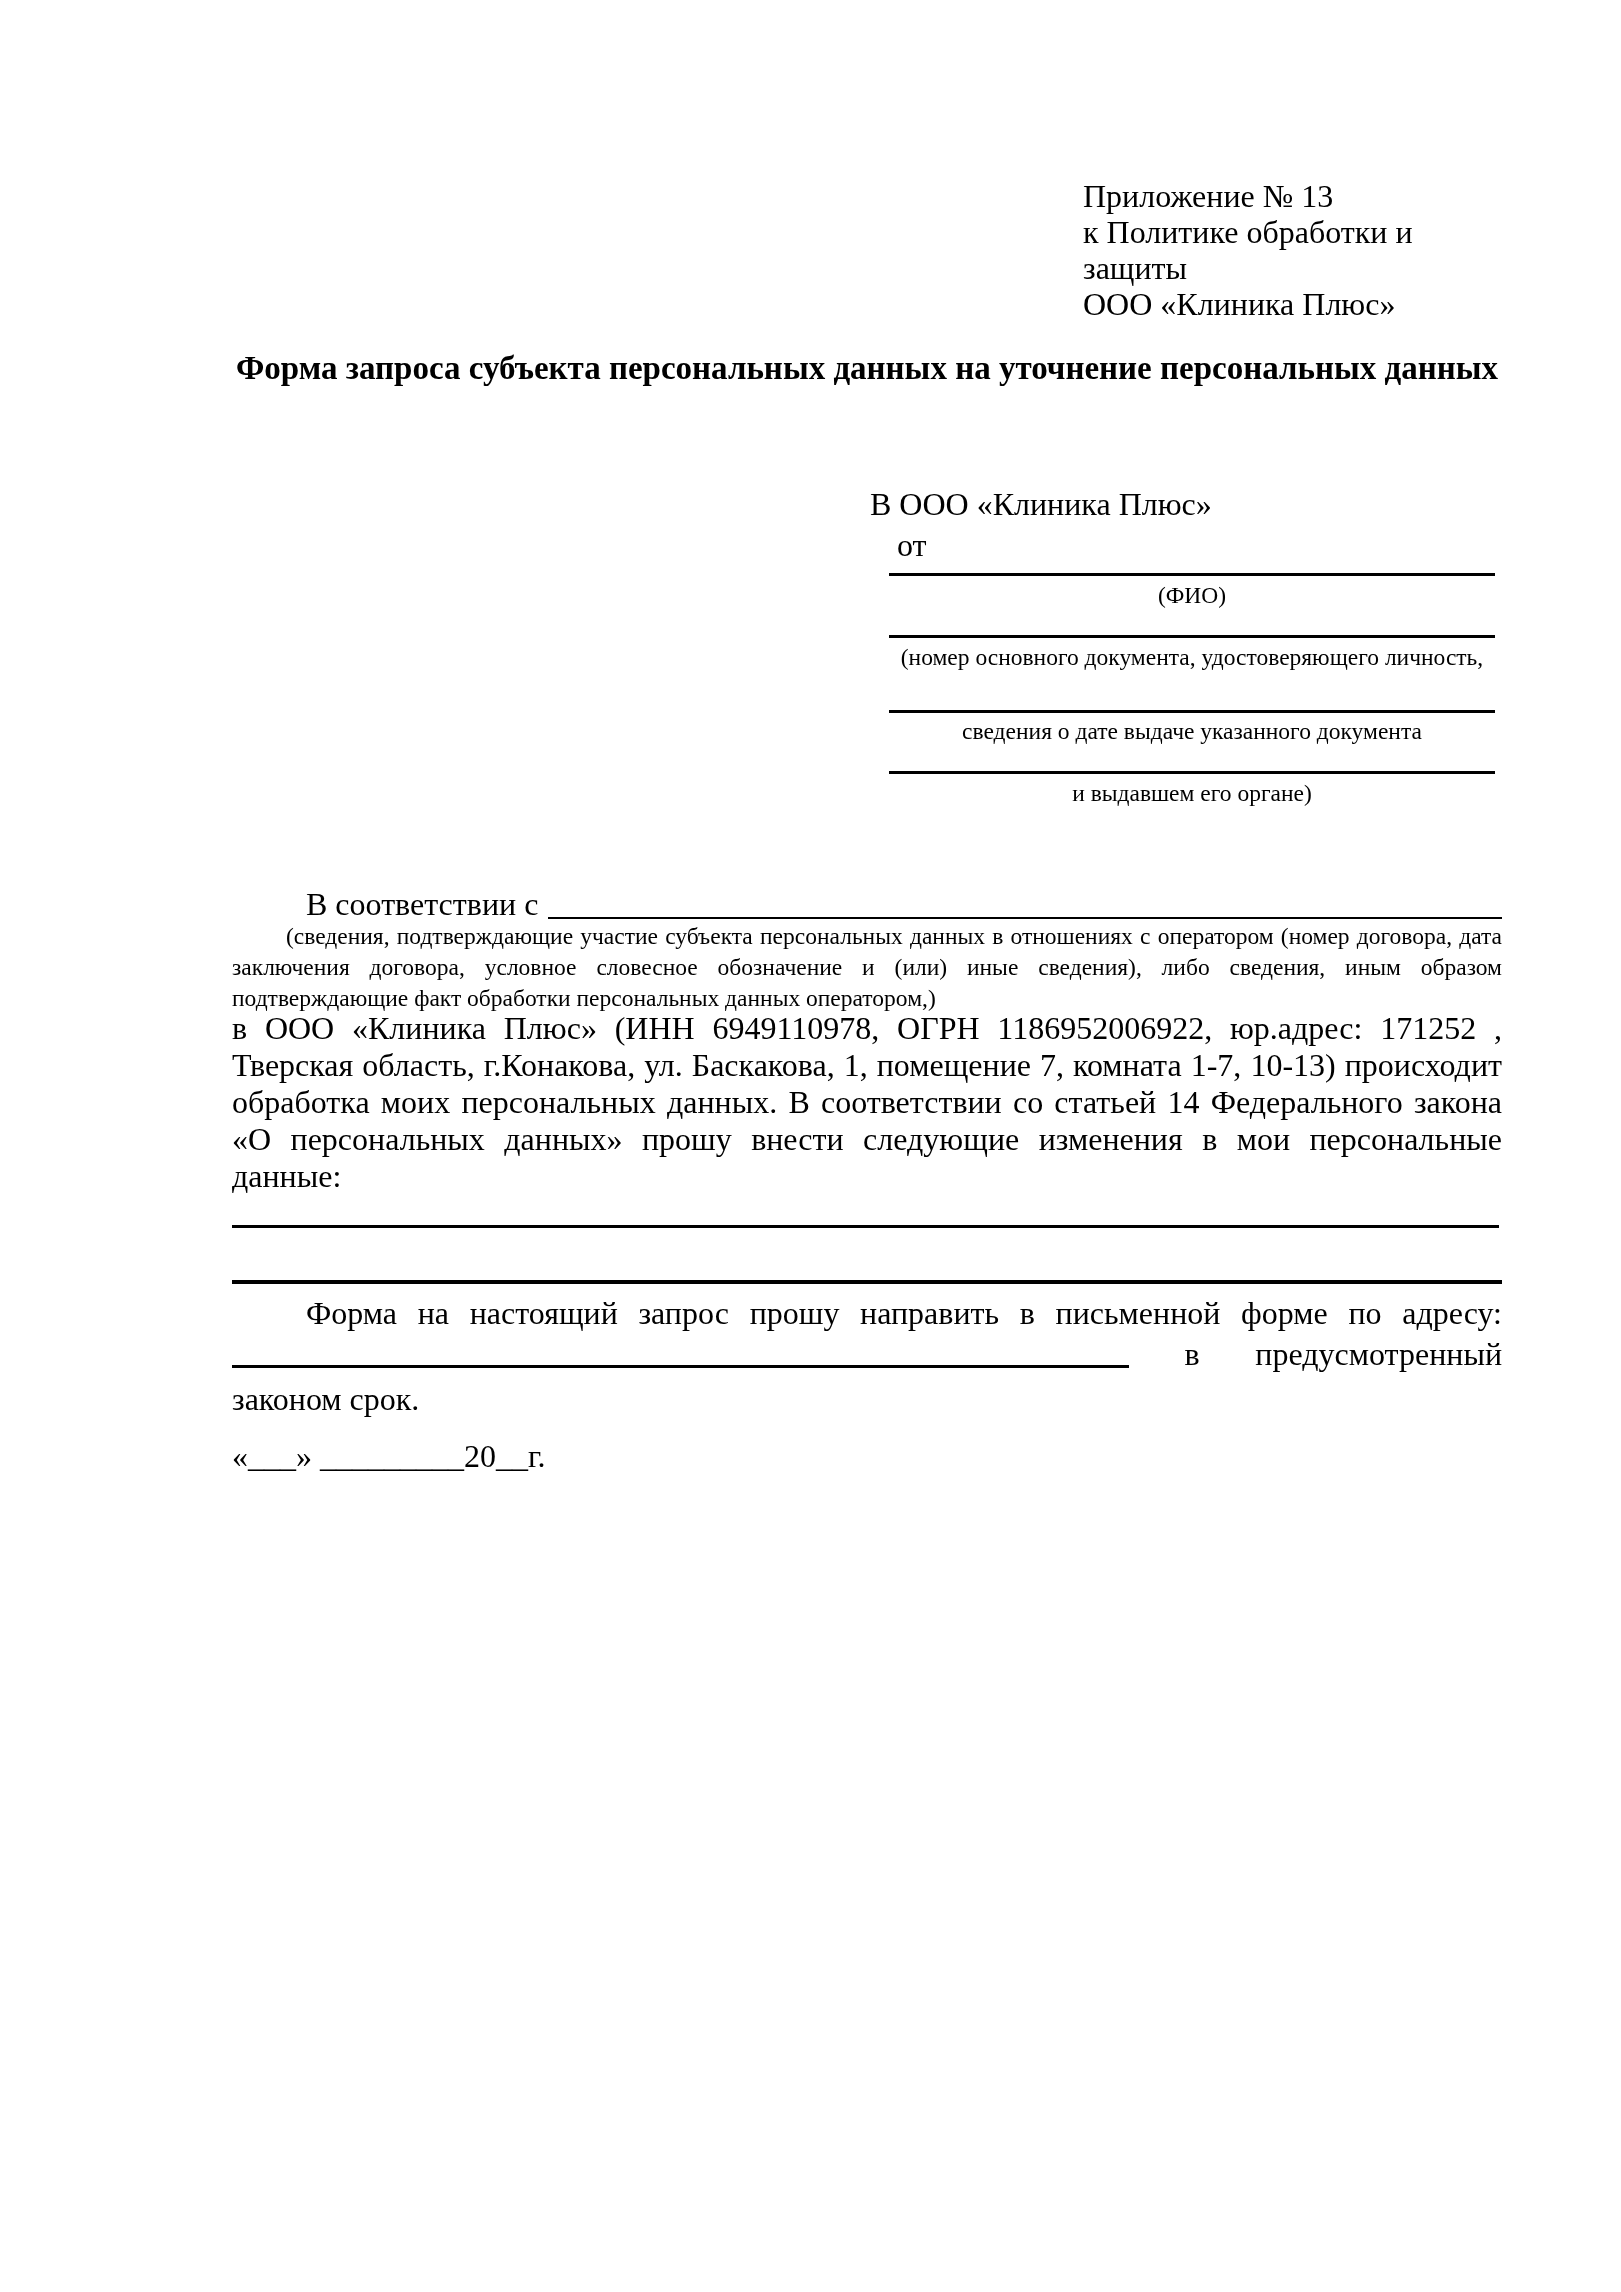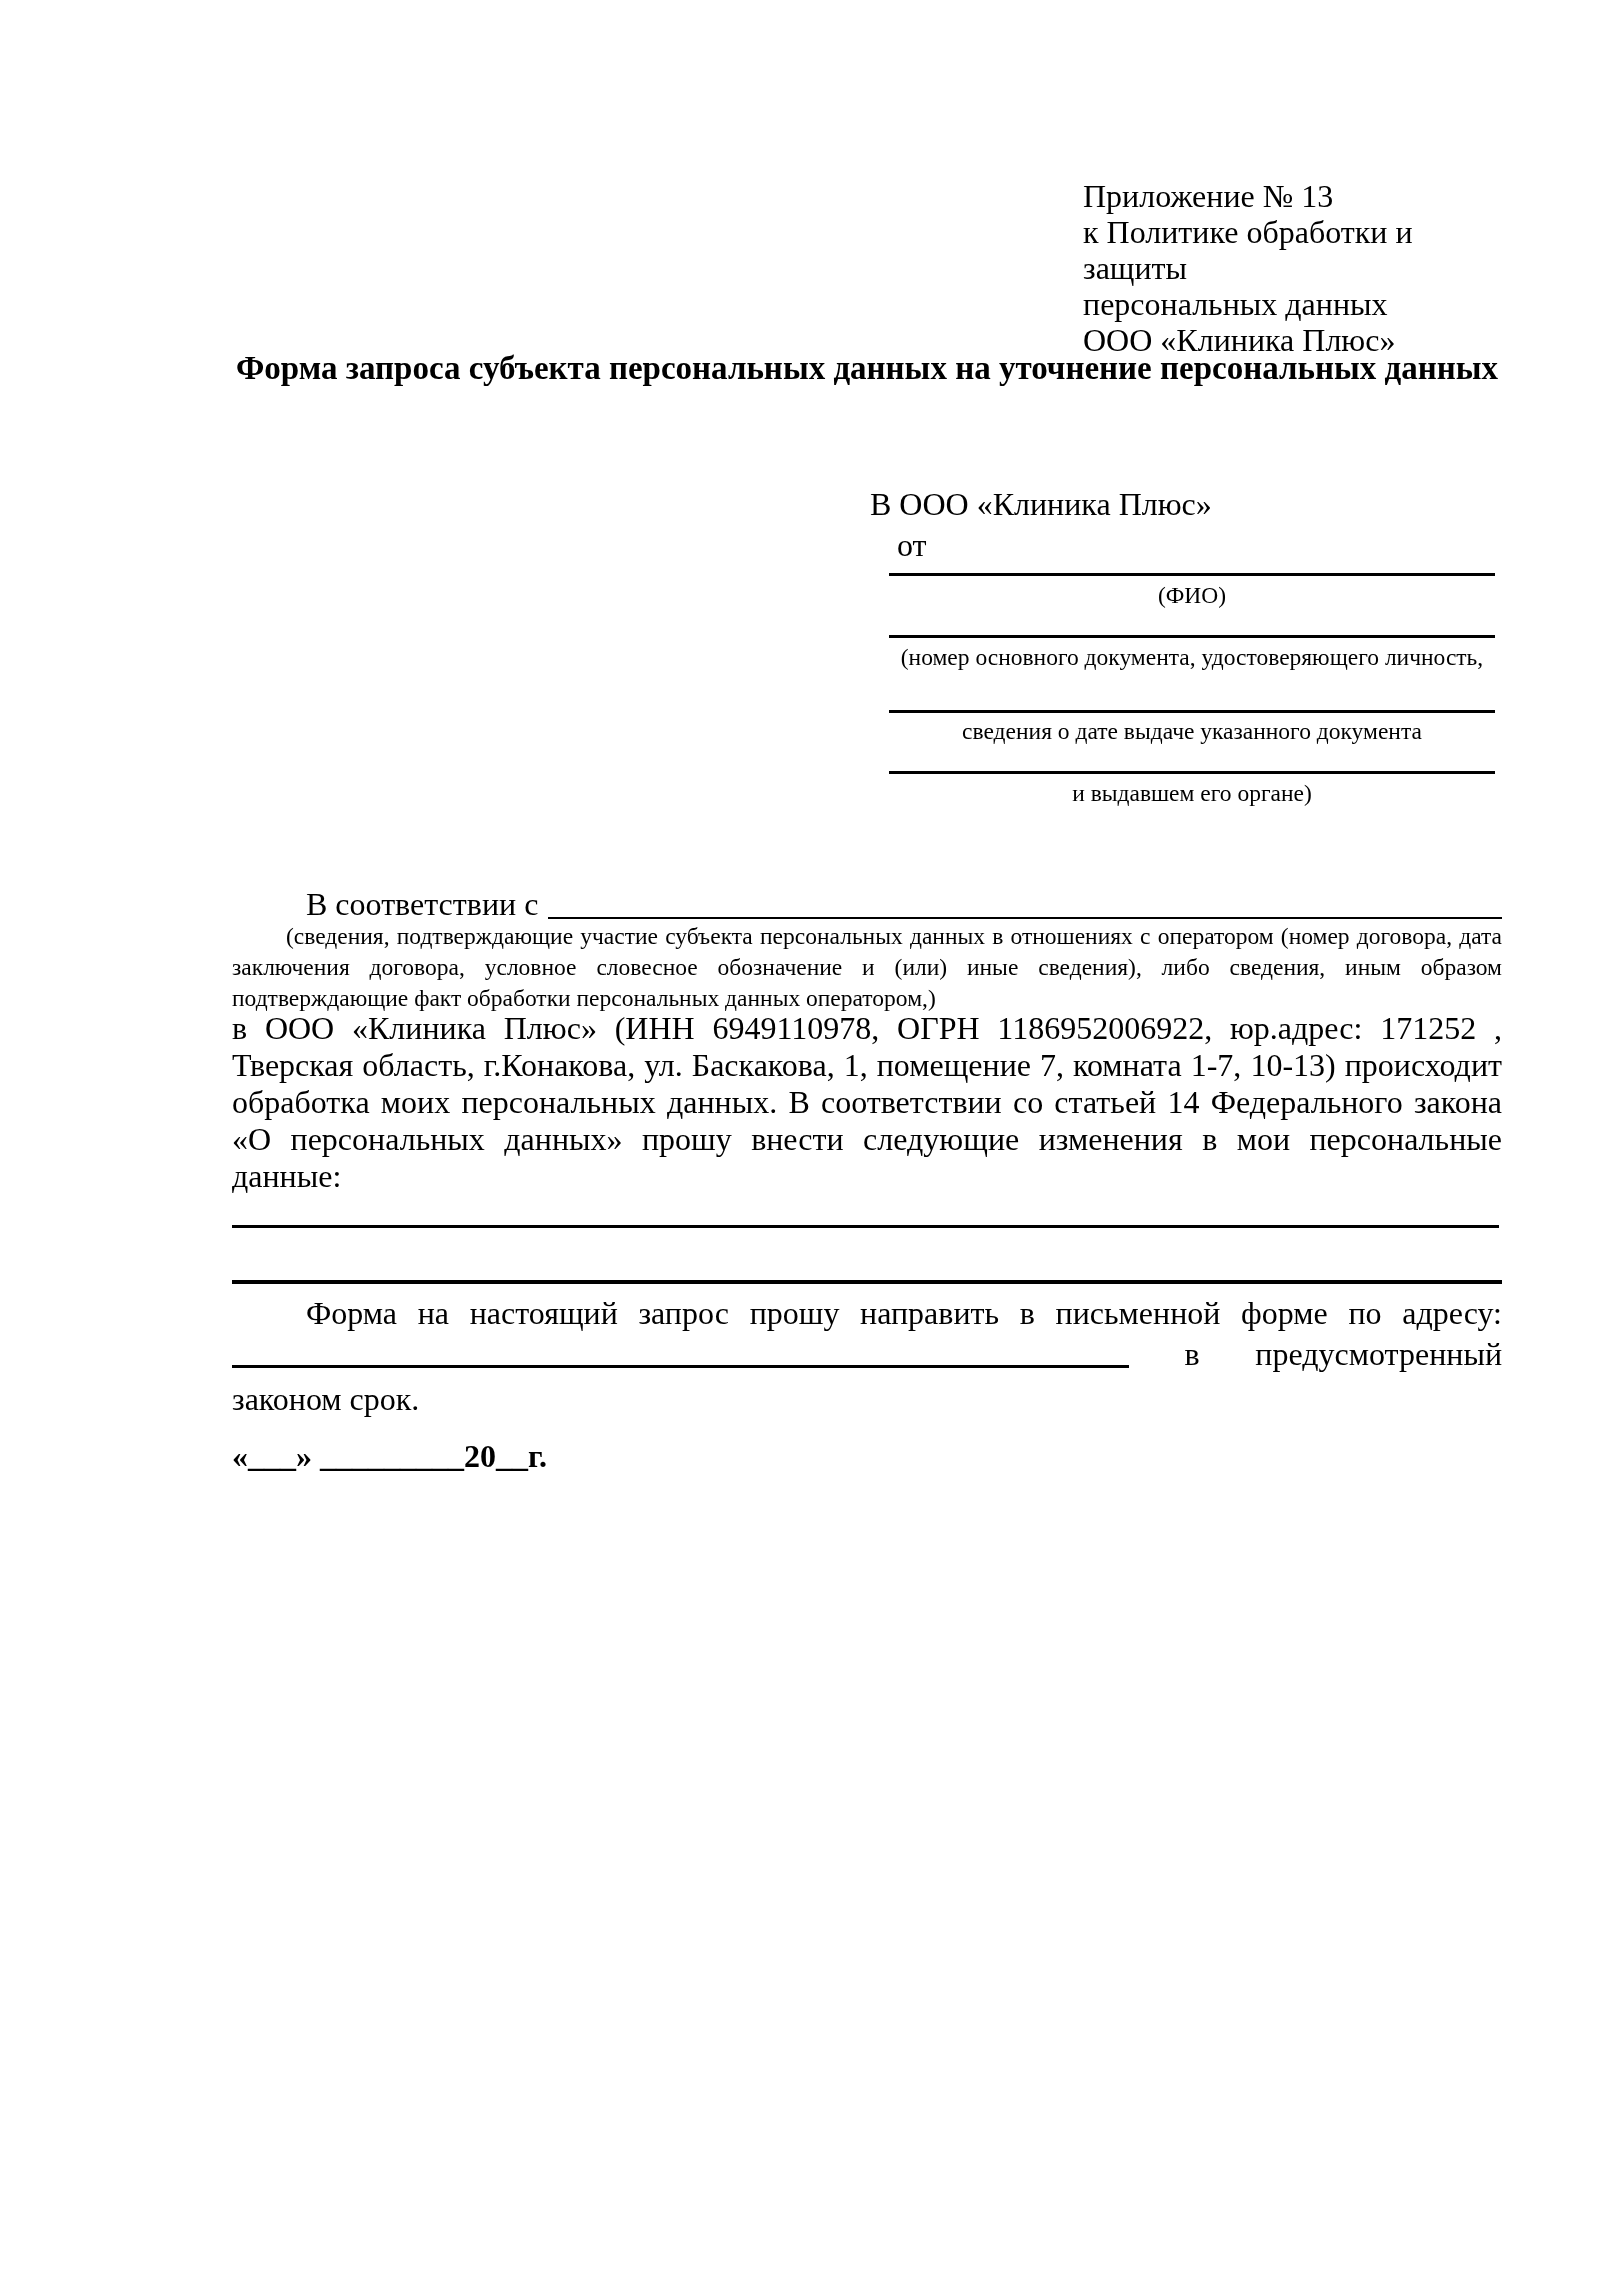--- a/index.html
+++ b/index.html
@@ -140,31 +140,30 @@
 
   
   #sign-row {
     left: 232px; top: 1437px;
     width: 1270px;
     font-size: 32px;
     line-height: 39px;
     display: flex;
     justify-content: space-between;
   }
-  #sign-row .cell { white-space: nowrap; font-weight: bold; }
+  #sign-row .cell { white-space: nowrap; }
 </style>
 </head>
 <body>
 
 <div id="page">
 
   <div id="header-block" class="abs">
     <div>Приложение № 13</div>
     <div>к Политике обработки и защиты</div>
-    <div>персональных данных</div>
     <div>ООО «Клиника Плюс»</div>
   </div>
 
   <div id="doc-title" class="abs">Форма запроса субъекта персональных данных на уточнение персональных данных</div>
 
   <div id="to-line" class="abs">В ООО «Клиника Плюс»</div>
   <div id="from-line" class="abs">от</div>
 
   <div class="abs rule" style="top:573px;"></div>
   <div class="abs field-caption" style="top:580px;">(ФИО)</div>

